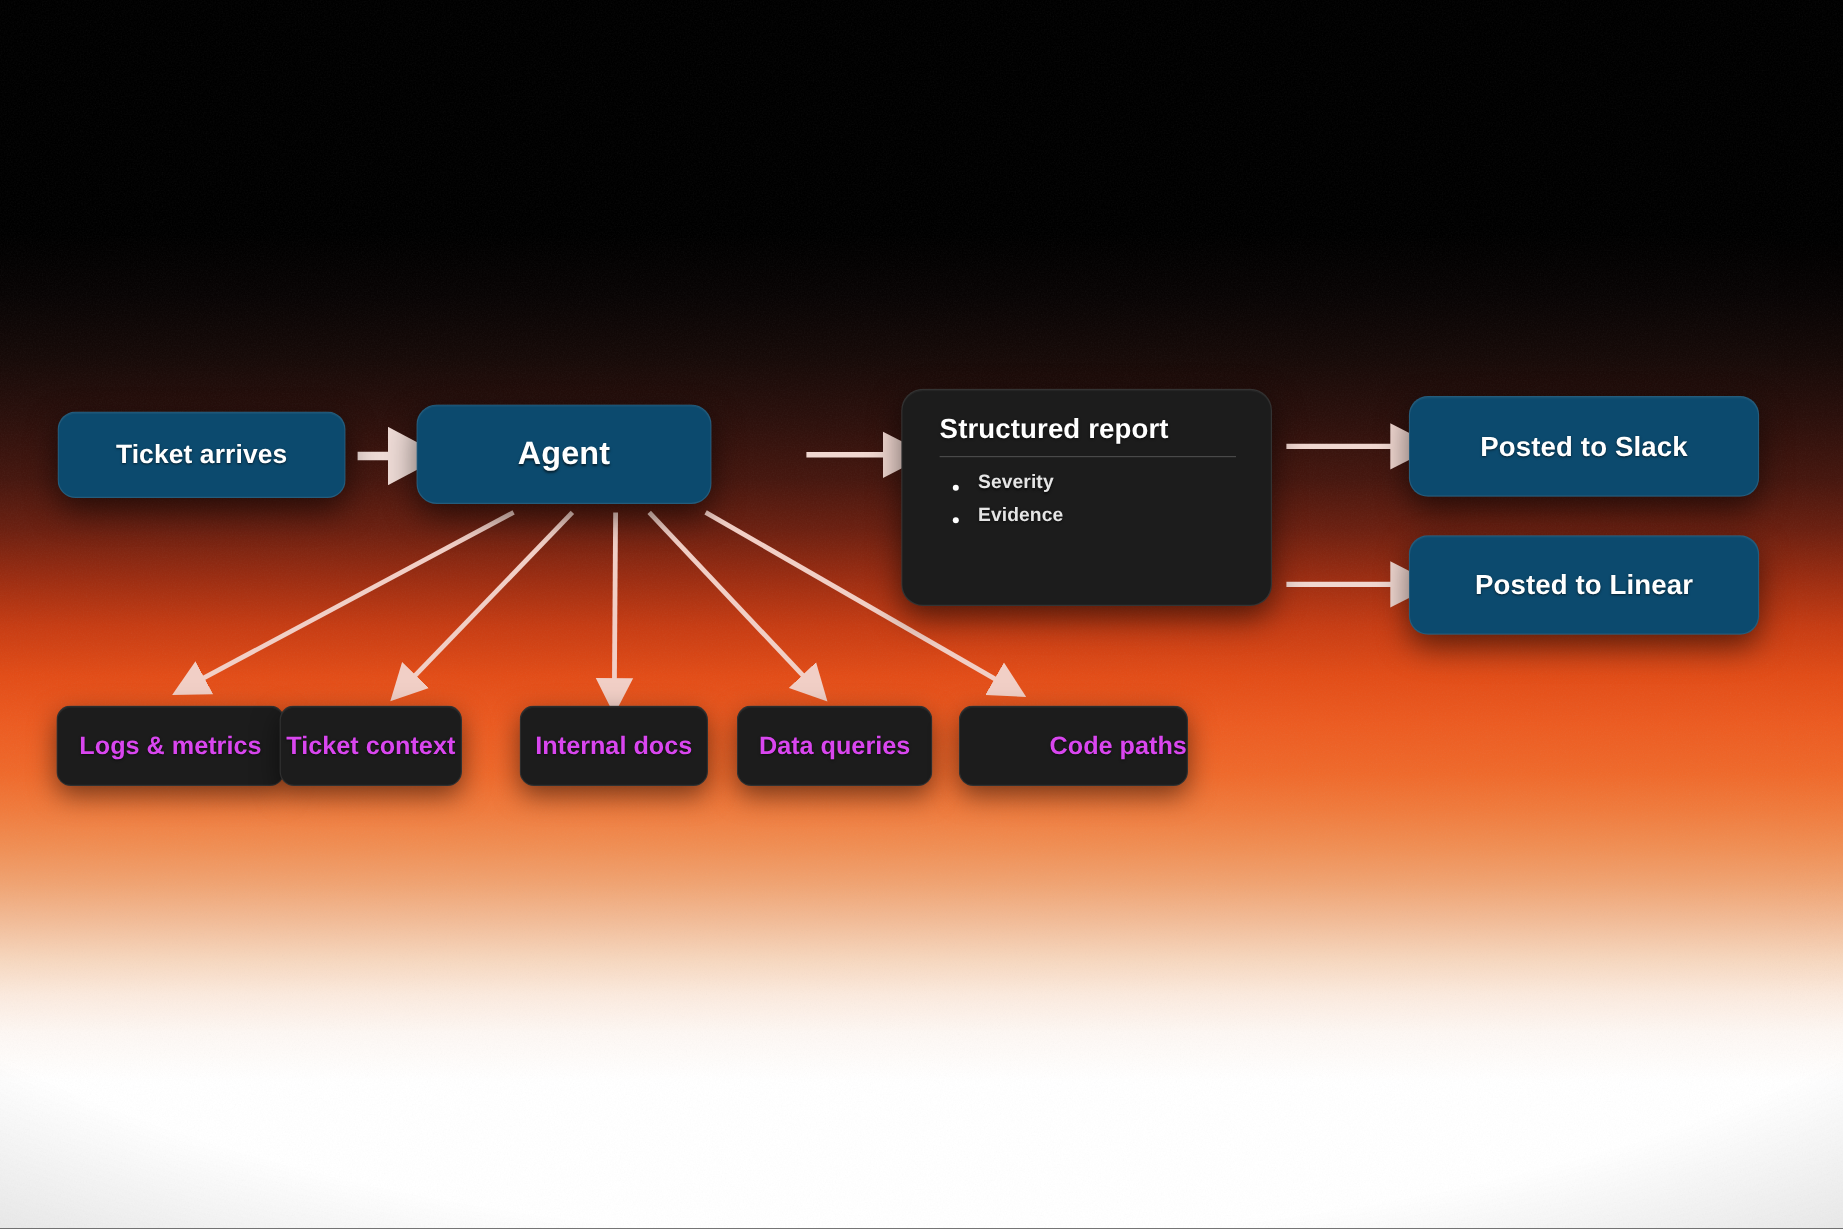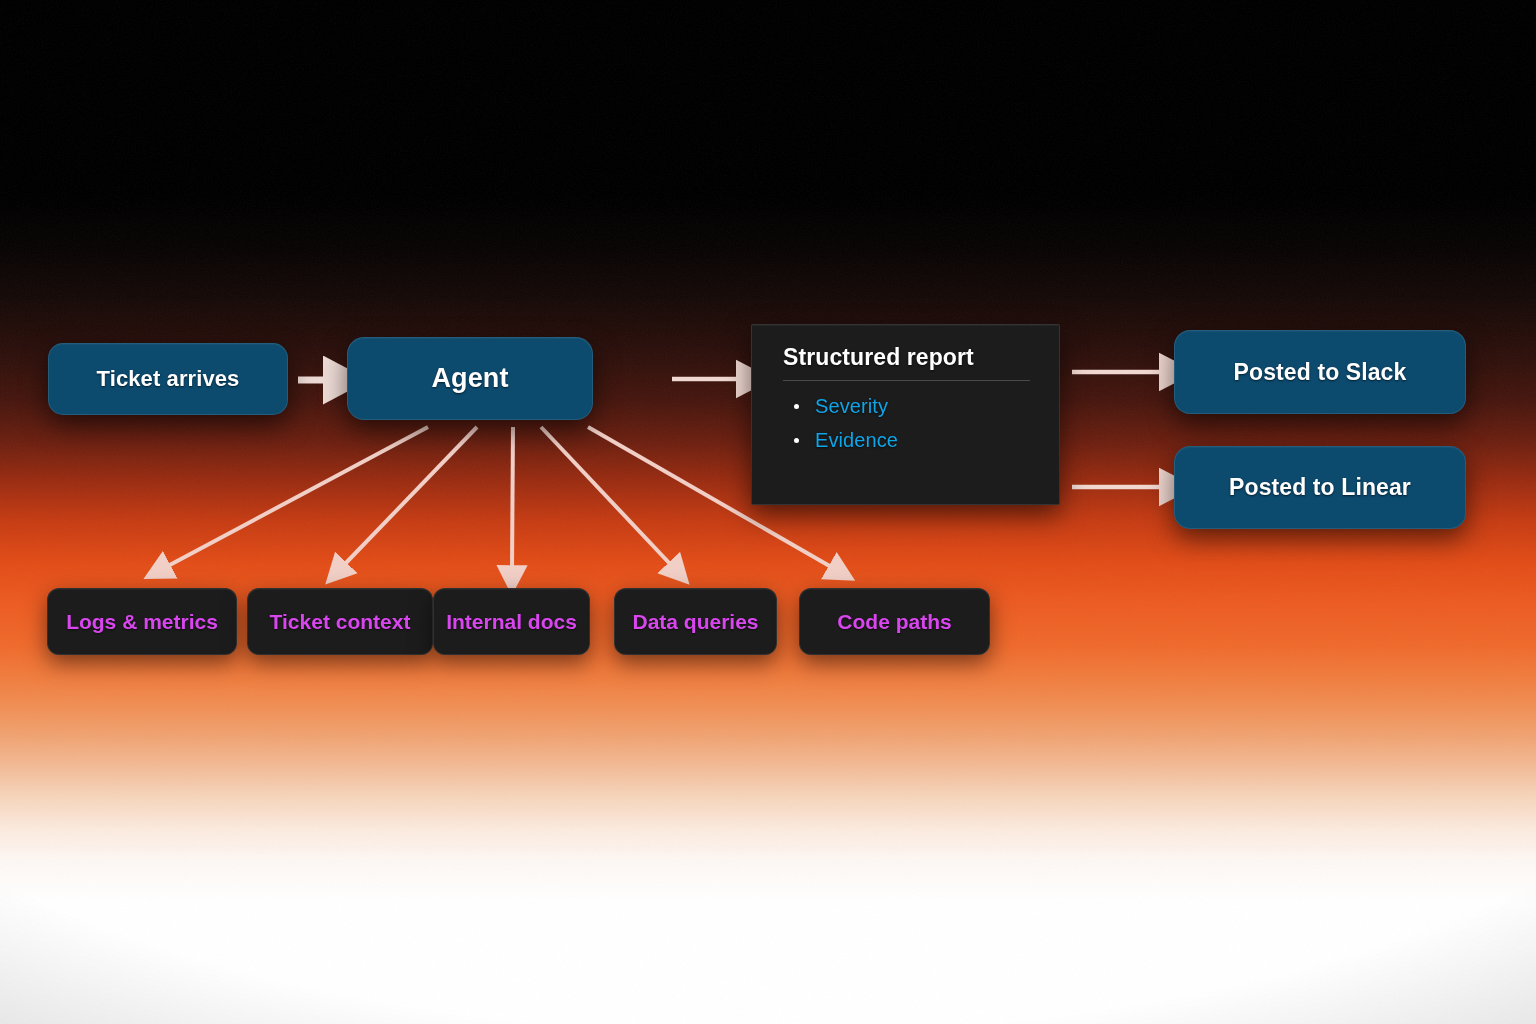--- a/index.html
+++ b/index.html
@@ -85,21 +85,21 @@
   }
 
   #node-ticket   { left: 48px;   top: 343px; width: 240px; height: 72px;  font-size: 22px; border-radius: 15px; }
   #node-agent    { left: 347px;  top: 337px; width: 246px; height: 83px;  font-size: 27px; border-radius: 17px; }
   #node-slack    { left: 1174px; top: 330px; width: 292px; height: 84px;  font-size: 23px; border-radius: 16px; text-align: center; }
   #node-linear   { left: 1174px; top: 446px; width: 292px; height: 83px;  font-size: 23px; border-radius: 16px; }
 
   #node-report {
     left: 751px; top: 324px; width: 309px; height: 181px;
     display: block;
-    border-radius: 2px;
+    border-radius: 18px;
     padding: 19px 24px 16px 31px;
     background: #1c1c1c;
   }
   #node-report .report-title {
     font-size: 23px;
     font-weight: 700;
     color: #ffffff;
     line-height: 1.15;
     padding-bottom: 10px;
   }
@@ -108,23 +108,23 @@
     background: rgba(255,255,255,0.20);
     margin: 0 5px 9px 0;
   }
   #node-report ul {
     list-style: none;
     margin: 0;
     padding: 0 0 0 8px;
   }
   #node-report li {
     position: relative;
-    font-size: 20px;
-    font-weight: 400;
-    color: #0ea5e9;
+    font-size: 16px;
+    font-weight: 700;
+    color: #e5e5e5;
     line-height: 1.66;
     padding-left: 24px;
   }
   #node-report li::before {
     content: "";
     position: absolute;
     left: 3px;
     top: 14px;
     width: 5px;
     height: 5px;
@@ -144,24 +144,24 @@
     color: #d946ef;
     font-size: 21px;
     font-weight: 700;
     display: flex;
     align-items: center;
     justify-content: center;
     box-shadow: 0 8px 22px rgba(0,0,0,0.5), inset 0 1px 0 rgba(255,255,255,0.04);
     text-shadow: 0 1px 2px rgba(0,0,0,0.55);
   }
   #tool-0 { left: 47px;  width: 190px; }
-  #tool-1 { left: 247px; width: 186px; }
+  #tool-1 { left: 233px; width: 152px; }
   #tool-2 { left: 433px; width: 157px; }
   #tool-3 { left: 614px; width: 163px; }
-  #tool-4 { left: 799px; width: 191px; }
+  #tool-4 { left: 799px; width: 191px; justify-content: flex-end; }
 
   
   #arrows {
     position: absolute;
     inset: 0;
     pointer-events: none;
   }
 </style>
 </head>
 <body>

